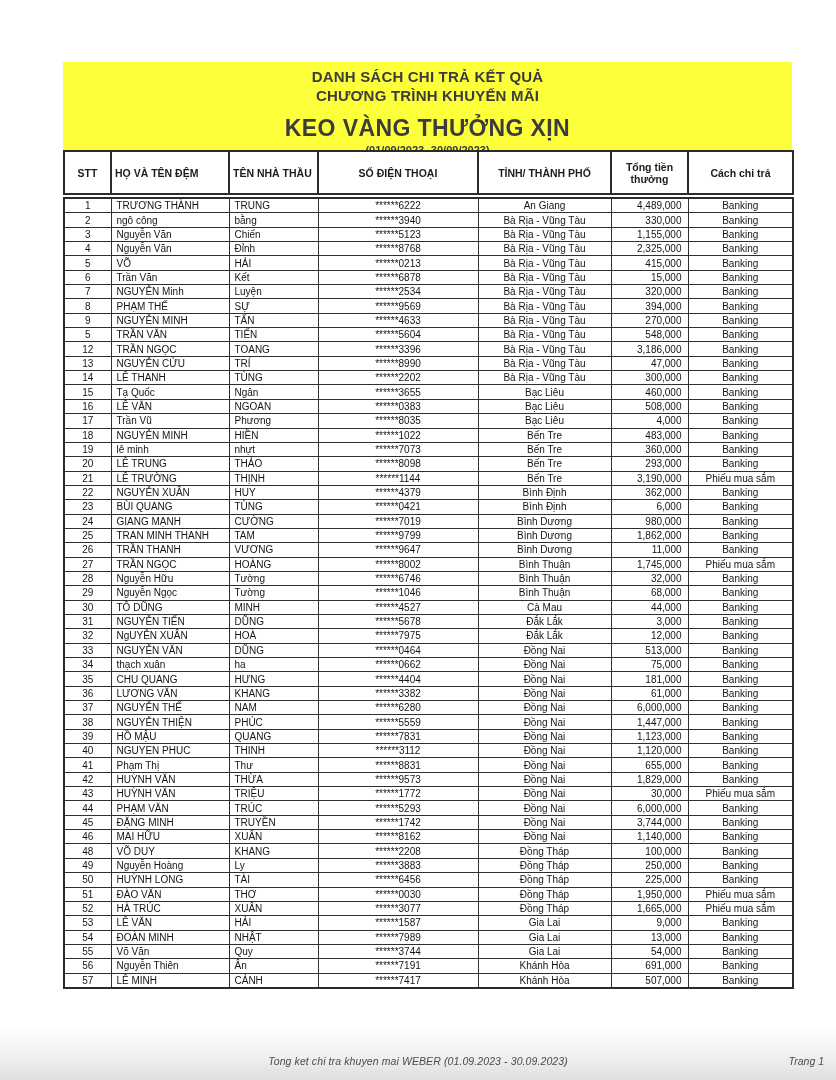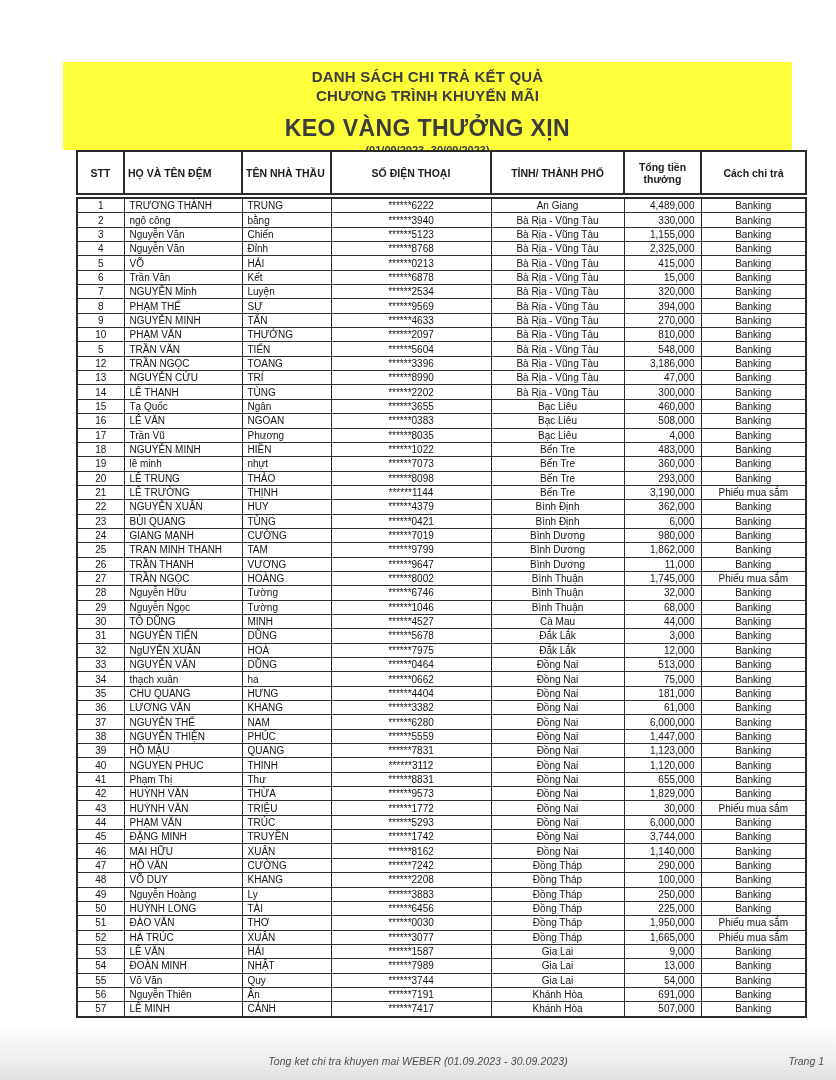--- a/index.html
+++ b/index.html
@@ -16,21 +16,21 @@
     position:absolute;left:63px;top:62px;width:729px;height:88px;
     box-sizing:border-box;text-align:center;color:#3c3c3c;
     padding-top:5px;
   }
   .title-line1,.title-line2{font-size:15px;font-weight:bold;line-height:19px;letter-spacing:.2px;}
   .title-line3{font-size:23px;font-weight:bold;line-height:31px;letter-spacing:.4px;margin-top:8px;}
   .title-period{font-size:11px;font-weight:bold;line-height:13px;text-align:center;}
 
   
   .table-wrap{position:absolute;left:63px;top:150px;width:729px;}
-  table{border-collapse:collapse;table-layout:fixed;width:729px;background:#fff;margin-left:13px;}
+  table{border-collapse:collapse;table-layout:fixed;width:729px;background:#fff;}
   .header-table th{
     border:2px solid #2b2b2b;background:#ffffff;
     font-size:10.5px;font-weight:bold;color:#1c1c1c;
     height:41px;vertical-align:middle;padding:0 3px;line-height:12px;
   }
   .header-table th.al-l{text-align:left;}
   .body-table{margin-top:2px;border:2px solid #2b2b2b;}
   .body-table td{
     border:1px solid #2f2f2f;font-size:10px;color:#141414;
     height:13.35px;line-height:13px;padding:0 4px;
@@ -179,29 +179,20 @@
           <tr>
             <td class="al-c">9</td>
             <td class="al-l">NGUYỄN MINH</td>
             <td class="al-l">TẤN</td>
             <td class="al-c">******4633</td>
             <td class="al-c">Bà Rịa - Vũng Tàu</td>
             <td class="al-r">270,000</td>
             <td class="al-c">Banking</td>
           </tr>
           <tr>
-            <td class="al-c">10</td>
-            <td class="al-l">PHẠM VĂN</td>
-            <td class="al-l">THƯỞNG</td>
-            <td class="al-c">******2097</td>
-            <td class="al-c">Bà Rịa - Vũng Tàu</td>
-            <td class="al-r">810,000</td>
-            <td class="al-c">Banking</td>
-          </tr>
-          <tr>
             <td class="al-c">5</td>
             <td class="al-l">TRẦN VĂN</td>
             <td class="al-l">TIẾN</td>
             <td class="al-c">******5604</td>
             <td class="al-c">Bà Rịa - Vũng Tàu</td>
             <td class="al-r">548,000</td>
             <td class="al-c">Banking</td>
           </tr>
           <tr>
             <td class="al-c">12</td>
@@ -512,29 +503,20 @@
           <tr>
             <td class="al-c">46</td>
             <td class="al-l">MAI HỮU</td>
             <td class="al-l">XUÂN</td>
             <td class="al-c">******8162</td>
             <td class="al-c">Đồng Nai</td>
             <td class="al-r">1,140,000</td>
             <td class="al-c">Banking</td>
           </tr>
           <tr>
-            <td class="al-c">47</td>
-            <td class="al-l">HỒ VĂN</td>
-            <td class="al-l">CƯỜNG</td>
-            <td class="al-c">******7242</td>
-            <td class="al-c">Đồng Tháp</td>
-            <td class="al-r">290,000</td>
-            <td class="al-c">Banking</td>
-          </tr>
-          <tr>
             <td class="al-c">48</td>
             <td class="al-l">VÕ DUY</td>
             <td class="al-l">KHANG</td>
             <td class="al-c">******2208</td>
             <td class="al-c">Đồng Tháp</td>
             <td class="al-r">100,000</td>
             <td class="al-c">Banking</td>
           </tr>
           <tr>
             <td class="al-c">49</td>

